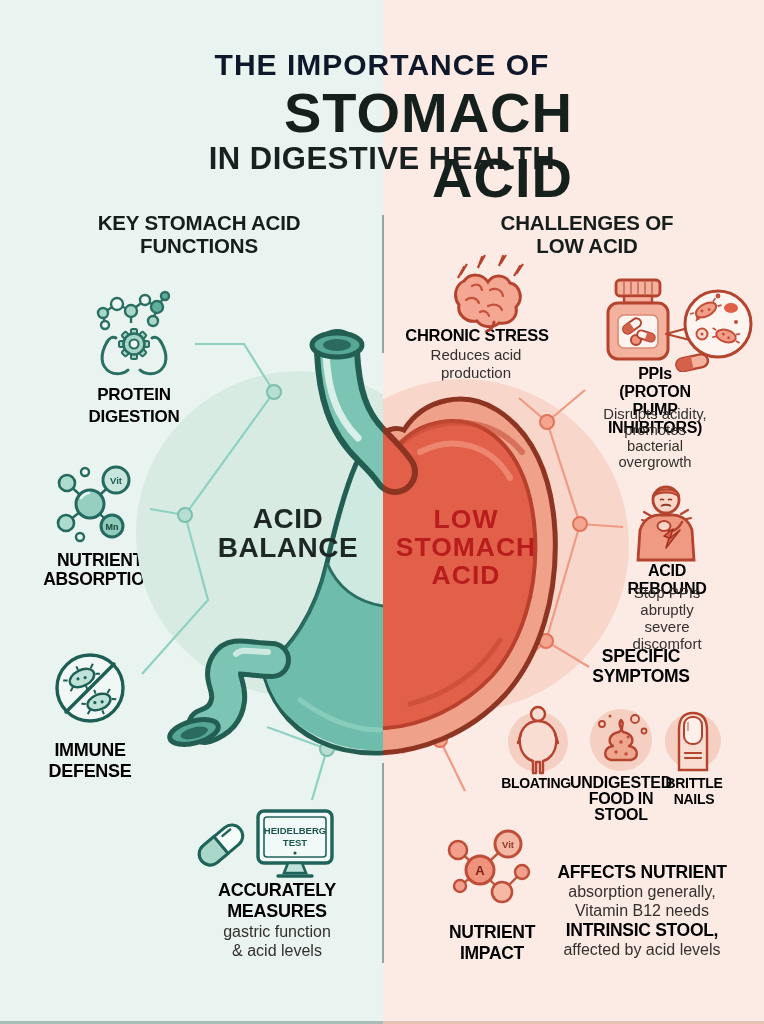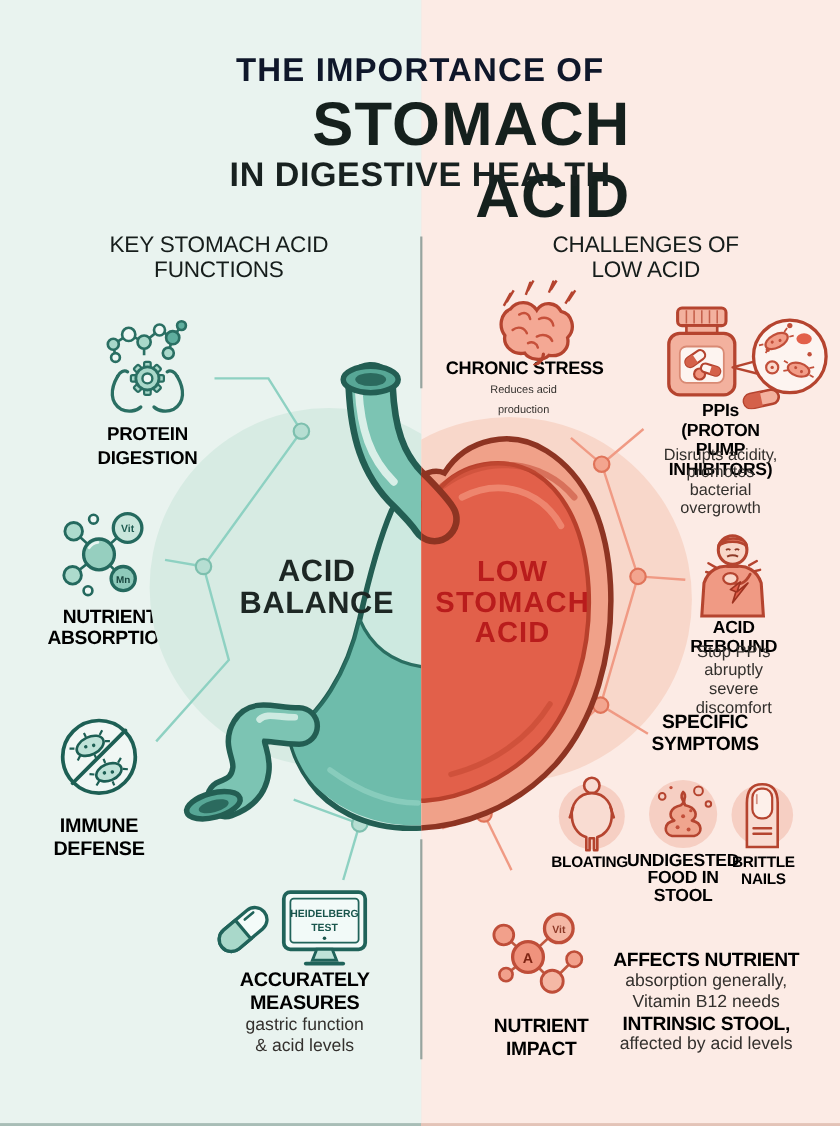--- a/index.html
+++ b/index.html
@@ -9,21 +9,21 @@
   .ctr{transform:translateX(-50%);text-align:center;}
   .ml{white-space:pre-line;}
   .bg-left{left:0;top:0;width:383px;height:1024px;background:#e9f3ef;}
   .bg-right{left:383px;top:0;width:381px;height:1024px;background:#fcebe5;}
   .bottom-strip{left:0;top:1021px;width:764px;height:3px;
                 background:linear-gradient(90deg,#a8bdb6 0 383px,#e3c3b7 383px 100%);}
   .vdiv{width:2px;background:#97a49f;}
   .title-top{top:48px;font-size:30px;font-weight:700;letter-spacing:1px;color:#0f172a;}
   .title-main{top:80px;font-size:56px;font-weight:800;letter-spacing:1px;color:#15201d;text-align:right;}
   .title-sub{top:141px;font-size:31px;font-weight:700;letter-spacing:.5px;color:#182120;}
-  .col-hdr{font-size:20.5px;font-weight:400;line-height:23px;letter-spacing:-.2px;color:#161d1b;}
+  .col-hdr{font-size:20.5px;font-weight:700;line-height:23px;letter-spacing:-.2px;color:#161d1b;}
   .lbl{font-weight:700;letter-spacing:-.3px;color:#000000;}
   .sub{font-weight:400;color:#33302d;}
   .acid-balance{top:504px;font-size:28px;line-height:29px;font-weight:800;color:#1d2724;letter-spacing:.5px;z-index:5;}
   .low-acid{top:505px;font-size:26.5px;line-height:28px;font-weight:800;color:#b91c1c;letter-spacing:1px;z-index:5;}
   svg text{font-family:"Liberation Sans",sans-serif;}
 </style>
 </head>
 <body>
 
 <div class="canvas">
@@ -241,21 +241,21 @@
     <g stroke="#c6503a" stroke-width="2.2" fill="none" stroke-linecap="round">
       <path d="M28,34 C33,31 37,33 38,38"></path>
       <path d="M22,48 C27,44 33,46 35,51"></path>
       <path d="M46,38 C52,35 58,38 59,44"></path>
       <path d="M44,54 C50,51 56,53 58,58"></path>
       <path d="M36,60 C40,58 44,60 45,64"></path>
     </g>
     <path d="M50,70 C50,75 46,78 42,80" stroke="#b5442f" stroke-width="3" fill="none" stroke-linecap="round"></path>
   </svg>
   <div class="abs ctr lbl" style="left:477px;top:326px;font-size:16.5px;">CHRONIC STRESS</div>
-  <div class="abs ctr ml sub" style="left:476px;top:346px;font-size:10px;line-height:17.5px;">Reduces acid
+  <div class="abs ctr ml sub" style="left:476px;top:346px;font-size:15px;line-height:17.5px;">Reduces acid
 production</div>
 
   <svg class="abs" style="left:598px;top:272px;z-index:2" width="164" height="100" viewBox="0 0 164 100">
     <rect x="18" y="8" width="44" height="16" rx="4" fill="#f3b19e" stroke="#b5442f" stroke-width="2.8"></rect>
     <g stroke="#b5442f" stroke-width="1.4" opacity=".75">
         <path d="M26,10 v12 M33,10 v12 M40,10 v12 M47,10 v12 M54,10 v12"></path>
       </g>
     <rect x="26" y="24" width="28" height="7" fill="#f3b19e" stroke="#b5442f" stroke-width="2.4"></rect>
     <rect x="10" y="31" width="60" height="56" rx="10" fill="#f3b19e" stroke="#b5442f" stroke-width="3"></rect>
     <rect x="20" y="43" width="40" height="33" rx="6" fill="#fdf4f0" stroke="#d98a74" stroke-width="1.6"></rect>

